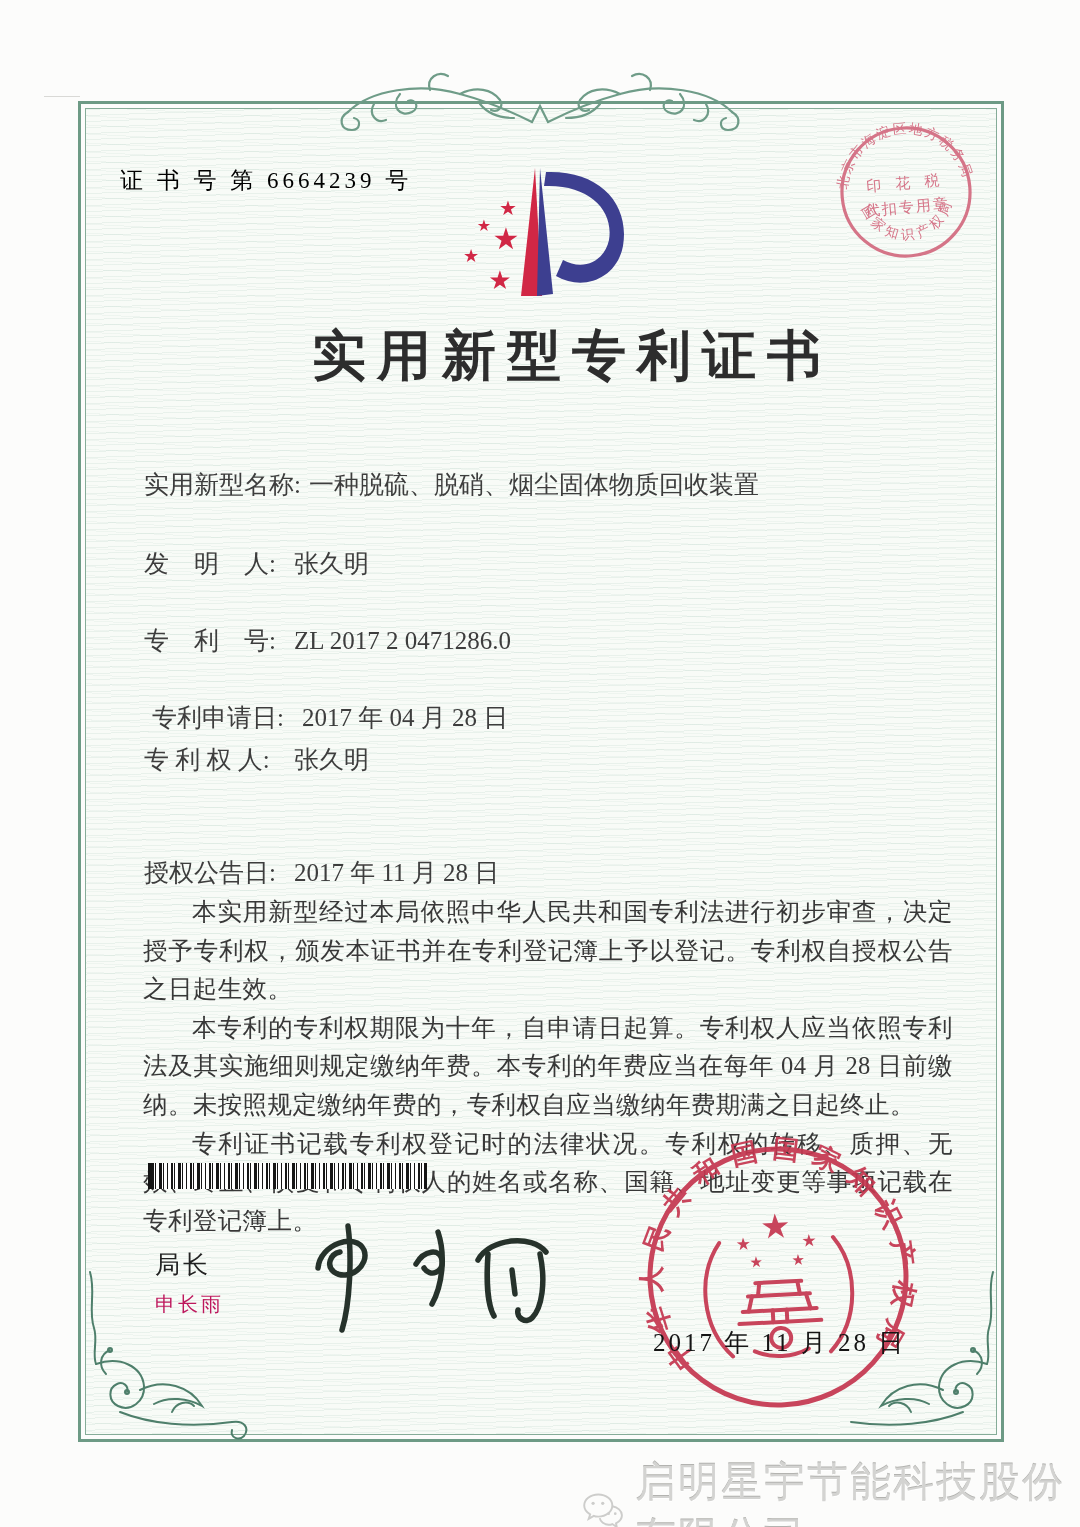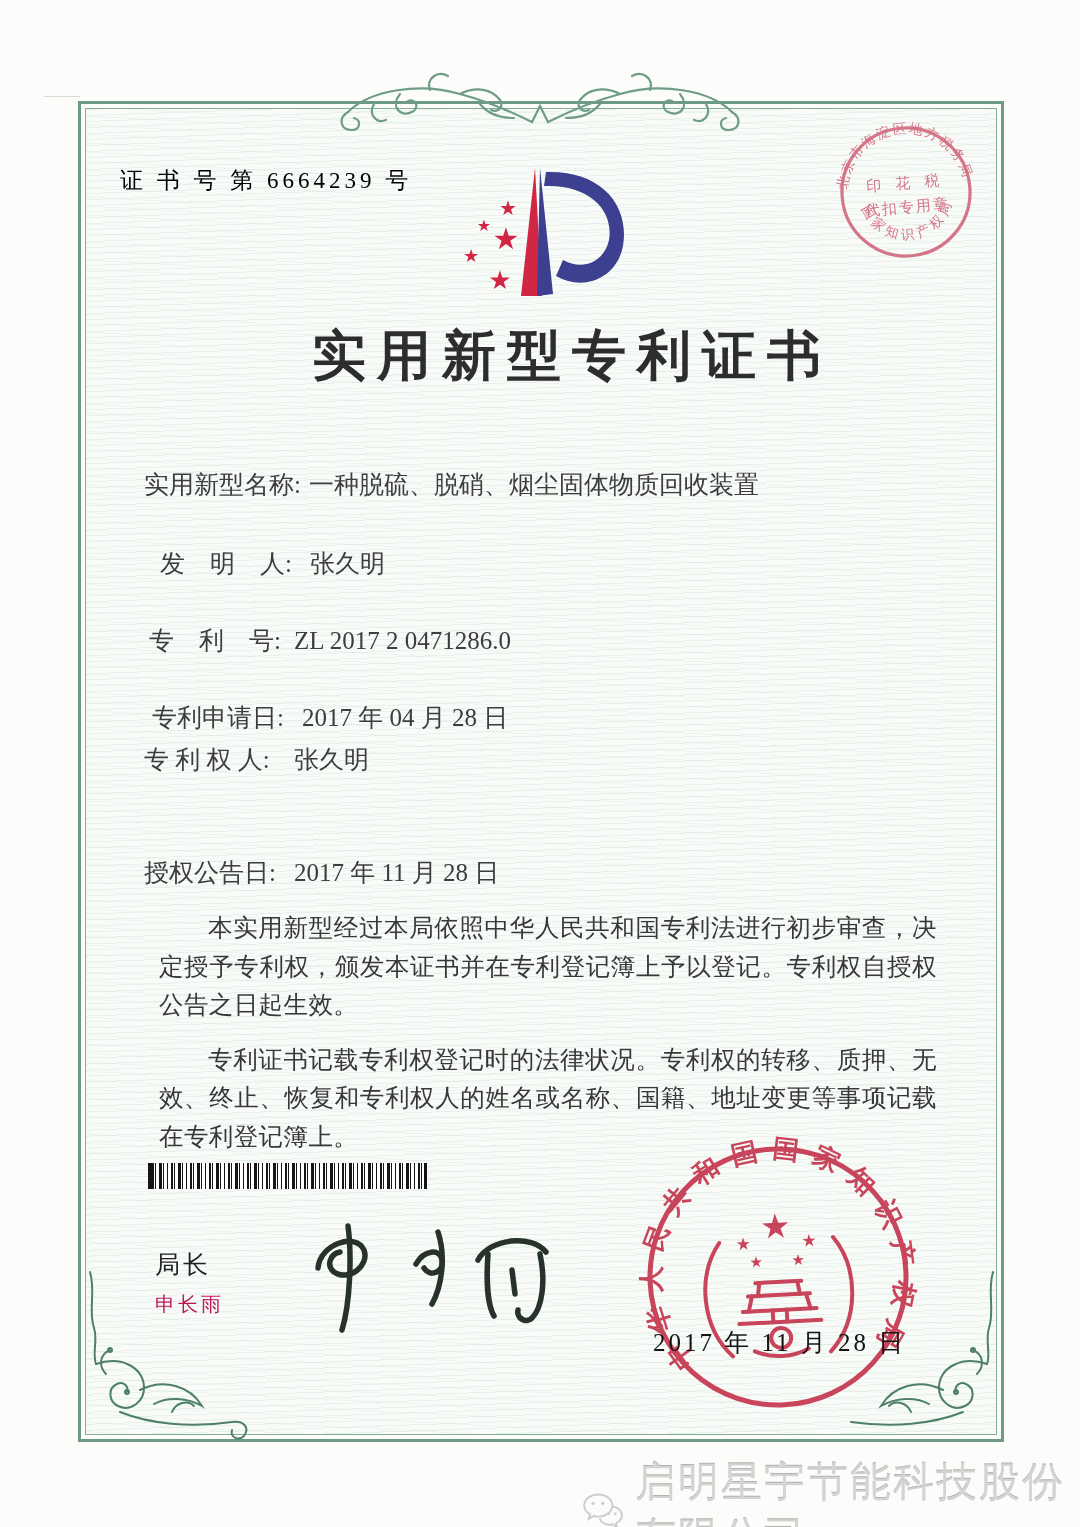--- a/index.html
+++ b/index.html
@@ -18,21 +18,21 @@
   
   .cert-no{position:absolute;left:120px;top:165px;font-size:23px;letter-spacing:4px;color:#000000;z-index:3;}
   .logo{position:absolute;left:432px;top:156px;z-index:3;}
   .title{position:absolute;left:66px;top:320px;width:1012px;text-align:center;font-size:54px;
          font-weight:600;letter-spacing:11px;color:#2d2d2d;z-index:3;}
   .row{position:absolute;left:144px;font-size:25px;color:#3d3d3d;z-index:3;white-space:nowrap;}
   .row .lbl{display:inline-block;min-width:142px;}
   .row .val{margin-left:8px;}
   .body-text{position:absolute;left:143px;top:893px;width:810px;font-size:24.5px;line-height:38.6px;
          text-align:justify;color:#383838;z-index:3;letter-spacing:.4px;}
-  .body-text p{margin:16px;text-indent:2em;}
+  .body-text p{margin:0;text-indent:2em;}
   .barcode{position:absolute;left:148px;top:1163px;width:272px;height:26px;z-index:3;
          border-left:4px solid #141414;border-right:3px solid #141414;
          background-image:repeating-linear-gradient(90deg,
            #161616 0 2px,#fff 2px 3px,#161616 3px 4px,#fff 4px 7px,
            #161616 7px 10px,#fff 10px 11px,#161616 11px 12px,#fff 12px 15px,
            #161616 15px 16px,#fff 16px 19px);}
   .official-title{position:absolute;left:155px;top:1248px;font-size:25px;color:#222;
          font-family:Liberation Sans, sans-serif;z-index:3;letter-spacing:3px;}
   .official-name{position:absolute;left:155px;top:1291px;font-size:20px;color:#be185d;
          font-family:"Liberation Sans","DejaVu Sans",sans-serif;z-index:3;letter-spacing:3px;}
@@ -112,38 +112,39 @@
     <polygon points="103,12 89,140 110,140" fill="#d12745"></polygon>
     <polygon points="108,12 105,140 121,138" fill="#3d3f90"></polygon>
     <path fill="#3d3f90" d="M 114 16 C 168 14 198 48 191 90 C 185 122 152 136 124 120 L 131 104 C 151 115 172 106 177 84 C 182 54 157 28 112 30 Z"></path>
   </svg>
 
   <div class="title">实用新型专利证书</div>
 
   <div class="row" style="top:468px;text-align:right;">
     <span class="lbl">实用新型名称:</span><span class="val">一种脱硫、脱硝、烟尘固体物质回收装置</span>
   </div>
-  <div class="row" style="top:547px;margin-left:16px;">
+  <div class="row" style="top:547px;">
     <span class="lbl">发　明　人:</span><span class="val">张久明</span>
   </div>
-  <div class="row" style="top:624px;text-align:center;">
+  <div class="row" style="top:624px;">
     <span class="lbl">专　利　号:</span><span class="val">ZL 2017 2 0471286.0</span>
   </div>
   <div class="row" style="top:701px;margin-left:8px;">
     <span class="lbl">专利申请日:</span><span class="val">2017 年 04 月 28 日</span>
   </div>
   <div class="row" style="top:743px;">
     <span class="lbl">专 利 权 人:</span><span class="val">张久明</span>
   </div>
   <div class="row" style="top:856px;">
     <span class="lbl">授权公告日:</span><span class="val">2017 年 11 月 28 日</span>
   </div>
 
   <div class="body-text">
     <p>本实用新型经过本局依照中华人民共和国专利法进行初步审查，决定授予专利权，颁发本证书并在专利登记簿上予以登记。专利权自授权公告之日起生效。</p>
+    <p>本专利的专利权期限为十年，自申请日起算。专利权人应当依照专利法及其实施细则规定缴纳年费。本专利的年费应当在每年 04 月 28 日前缴纳。未按照规定缴纳年费的，专利权自应当缴纳年费期满之日起终止。</p>
     <p>专利证书记载专利权登记时的法律状况。专利权的转移、质押、无效、终止、恢复和专利权人的姓名或名称、国籍、地址变更等事项记载在专利登记簿上。</p>
   </div>
 
   <div class="barcode"></div>
 
   <div class="official-title">局长</div>
   <div class="official-name">申长雨</div>
 
   <svg class="signature" width="270" height="125" viewBox="0 0 270 125">
     <g fill="none" stroke="#26322b" stroke-width="5.5" stroke-linecap="round">

